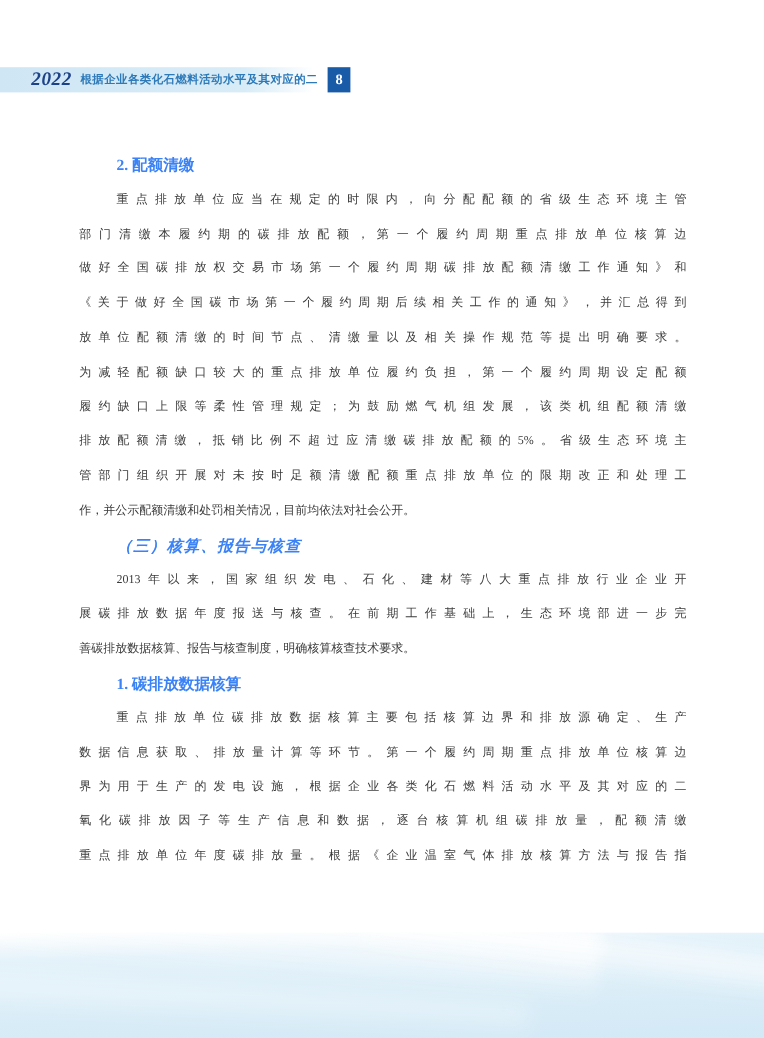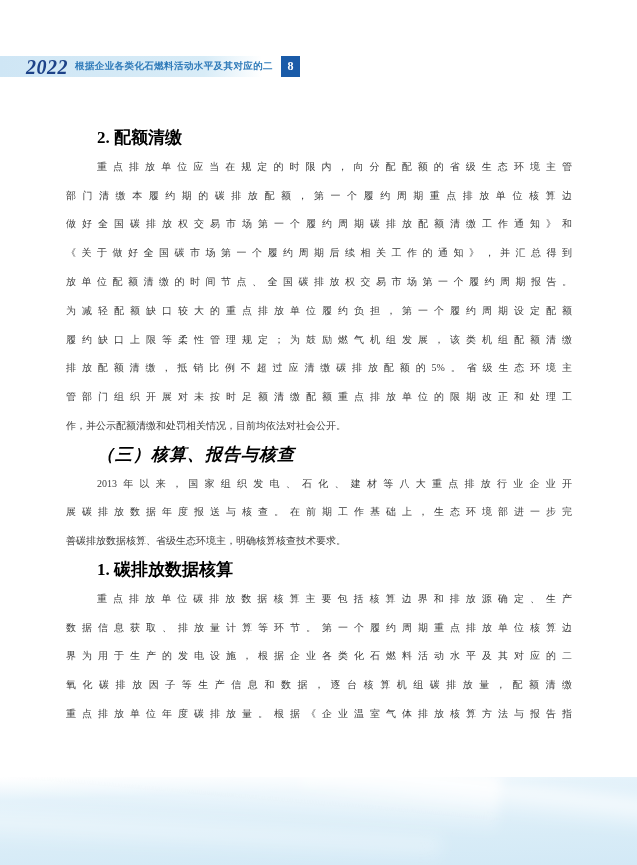--- a/index.html
+++ b/index.html
@@ -8,41 +8,41 @@
     background:#ffffff;
     font-family:"Liberation Serif","DejaVu Serif",serif;
   }
   
   .header-band{
     position:absolute;top:56px;left:0;height:21px;width:262px;
     background:linear-gradient(90deg,#cfe6f5 0%,#d8ecf7 78%,rgba(216,236,247,0) 100%);
     display:flex;align-items:center;
   }
   .header-year{
-    font-style:italic;font-weight:bold;font-size:20px;line-height:20px;
+    font-style:italic;font-weight:bold;font-size:16px;line-height:20px;
     color:#1d4288;margin-left:26px;letter-spacing:0.5px;
     font-family:"Liberation Serif","DejaVu Serif",serif;
   }
   .header-title{
     font-size:9.5px;font-weight:bold;color:#2e7ab9;margin-left:7px;
     letter-spacing:0.4px;white-space:nowrap;
   }
   .page-box{
     width:19px;height:21px;margin-left:8px;background:#1a5ba8;
     color:#ffffff;font-weight:bold;font-size:12px;
     display:flex;align-items:center;justify-content:center;flex:0 0 auto;
   }
   
   .content{
     position:absolute;left:66px;top:124px;width:506px;
     color:#3b3b3b;
   }
   .row{line-height:28.8px;font-size:10px;}
   .row.heading{
-    font-weight:bold;font-size:17px;color:#000000;padding-left:31px;
+    font-weight:bold;font-size:13px;color:#3b82f6;padding-left:31px;
   }
   .row.heading.kai{font-style:italic;letter-spacing:1px;}
   .row.line{
     text-align:justify;text-align-last:justify;
   }
   .row.line.first{text-indent:31px;}
   .row.line.plast{text-align-last:left;}
   
   .footer-wave{
     position:absolute;left:0;bottom:0;width:637px;height:88px;overflow:hidden;
@@ -76,30 +76,30 @@
   <span class="header-title">根据企业各类化石燃料活动水平及其对应的二</span>
   <span class="page-box">8</span>
 </div>
 
 <div class="content">
     <div class="row heading">2. 配额清缴</div>
     <div class="row line first">重点排放单位应当在规定的时限内，向分配配额的省级生态环境主管</div>
     <div class="row line">部门清缴本履约期的碳排放配额，第一个履约周期重点排放单位核算边</div>
     <div class="row line">做好全国碳排放权交易市场第一个履约周期碳排放配额清缴工作通知》和</div>
     <div class="row line">《关于做好全国碳市场第一个履约周期后续相关工作的通知》，并汇总得到</div>
-    <div class="row line">放单位配额清缴的时间节点、全国碳排放权交易市场第一个履约周期报告。</div>
+    <div class="row line">放单位配额清缴的时间节点、清缴量以及相关操作规范等提出明确要求。</div>
     <div class="row line">为减轻配额缺口较大的重点排放单位履约负担，第一个履约周期设定配额</div>
     <div class="row line">履约缺口上限等柔性管理规定；为鼓励燃气机组发展，该类机组配额清缴</div>
     <div class="row line">排放配额清缴，抵销比例不超过应清缴碳排放配额的5%。省级生态环境主</div>
     <div class="row line">管部门组织开展对未按时足额清缴配额重点排放单位的限期改正和处理工</div>
     <div class="row line plast">作，并公示配额清缴和处罚相关情况，目前均依法对社会公开。</div>
     <div class="row heading kai">（三）核算、报告与核查</div>
     <div class="row line first">2013年以来，国家组织发电、石化、建材等八大重点排放行业企业开</div>
     <div class="row line">展碳排放数据年度报送与核查。在前期工作基础上，生态环境部进一步完</div>
-    <div class="row line plast">善碳排放数据核算、省级生态环境主，明确核算核查技术要求。</div>
+    <div class="row line plast">善碳排放数据核算、报告与核查制度，明确核算核查技术要求。</div>
     <div class="row heading">1. 碳排放数据核算</div>
     <div class="row line first">重点排放单位碳排放数据核算主要包括核算边界和排放源确定、生产</div>
     <div class="row line">数据信息获取、排放量计算等环节。第一个履约周期重点排放单位核算边</div>
     <div class="row line">界为用于生产的发电设施，根据企业各类化石燃料活动水平及其对应的二</div>
     <div class="row line">氧化碳排放因子等生产信息和数据，逐台核算机组碳排放量，配额清缴</div>
     <div class="row line">重点排放单位年度碳排放量。根据《企业温室气体排放核算方法与报告指</div>
   </div>
 
 <div class="footer-wave">
   <div class="base"></div>

